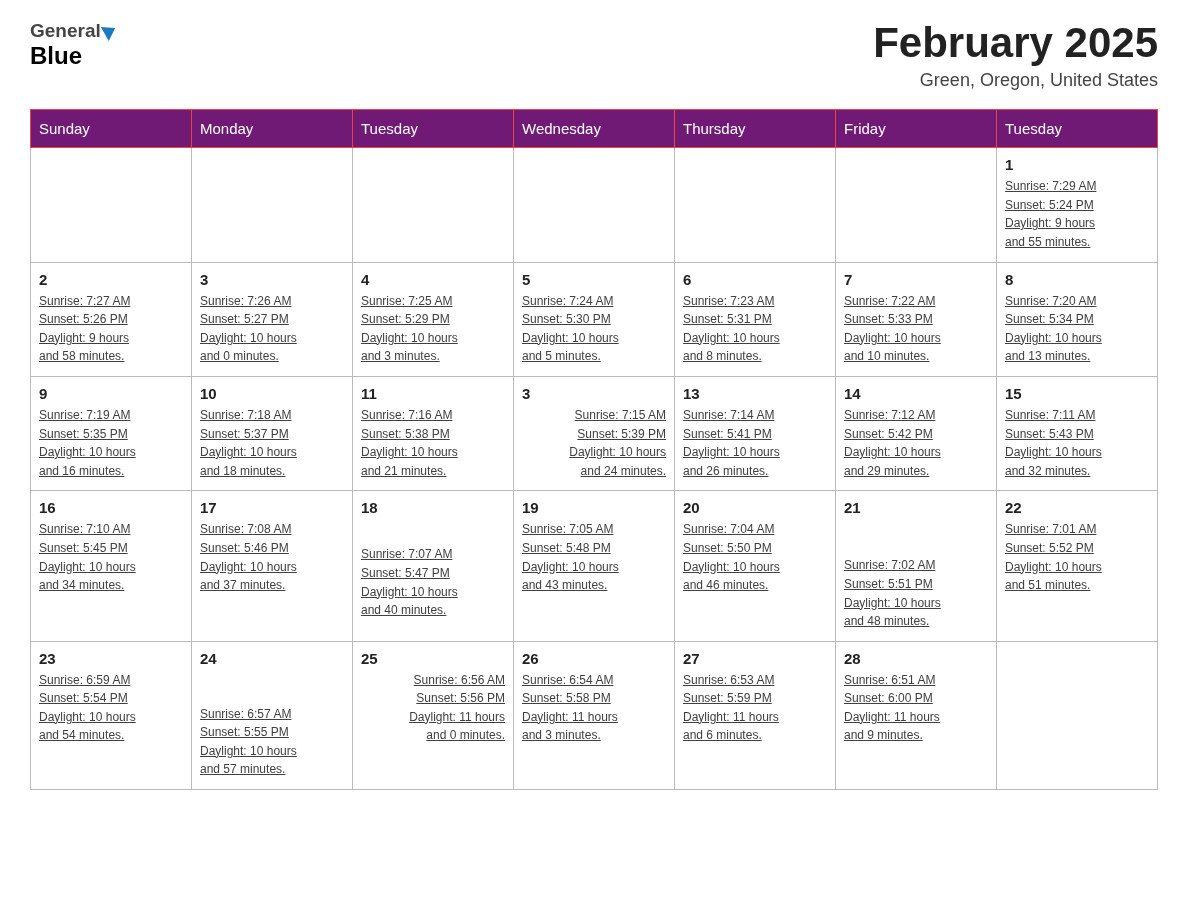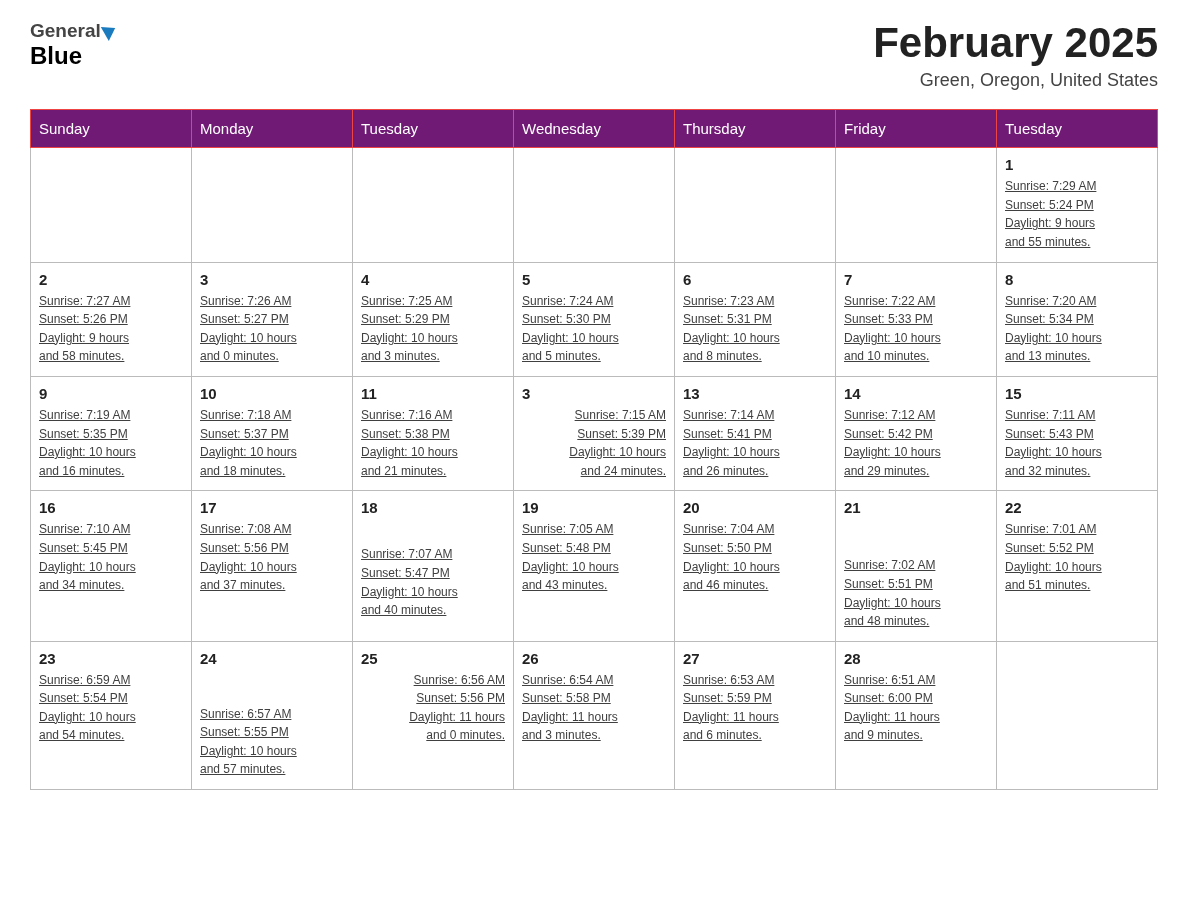--- a/index.html
+++ b/index.html
@@ -255,21 +255,21 @@
         <td>
           <span class="day-number">16</span>
           <div class="day-info" style="white-space: pre-line;">Sunrise: 7:10 AM
 Sunset: 5:45 PM
 Daylight: 10 hours
 and 34 minutes.</div>
         </td>
         <td>
           <span class="day-number">17</span>
           <div class="day-info" style="white-space: pre-line;">Sunrise: 7:08 AM
-Sunset: 5:56 PM
+Sunset: 5:46 PM
 Daylight: 10 hours
 and 37 minutes.</div>
         </td>
         <td>
           <span class="day-number">18</span>
           <div class="day-info" style="white-space: pre-line; margin-top: 29px;">Sunrise: 7:07 AM
 Sunset: 5:47 PM
 Daylight: 10 hours
 and 40 minutes.</div>
         </td>

